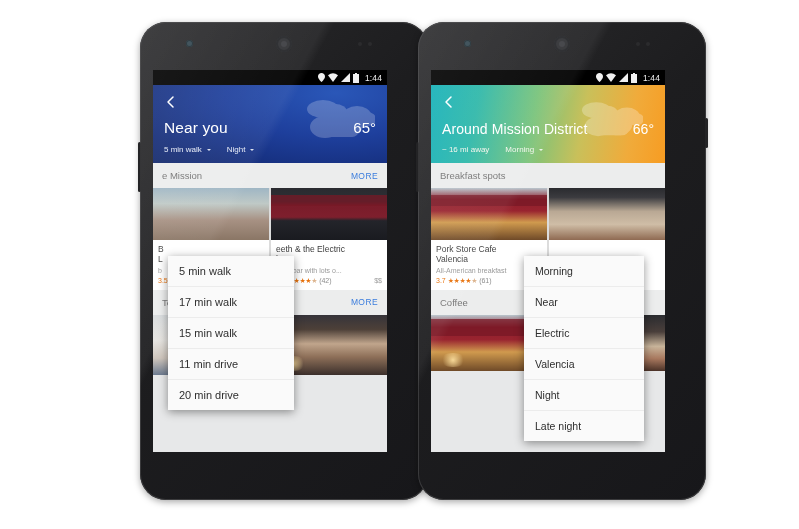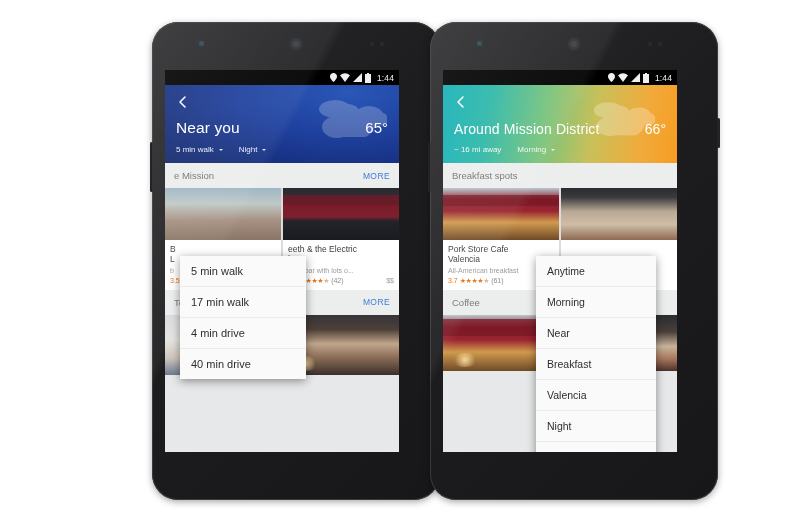--- a/index.html
+++ b/index.html
@@ -6,21 +6,21 @@
   body{
     width:799px;height:529px;background:#ffffff;overflow:hidden;
     font-family:"Liberation Sans","DejaVu Sans",sans-serif;
     -webkit-font-smoothing:antialiased;
   }
   .stage{position:relative;width:799px;height:529px;}
 
   
   .phone{position:absolute;width:288px;height:478px;border-radius:26px;
      background:linear-gradient(135deg,#2a2a2c 0%,#1d1d1f 42%,#17171a 100%);
-     box-shadow:0 2px 7px rgba(0,0,0,.35), inset 0 0 0 1px #3a3a3c;margin-left:12px;}
+     box-shadow:0 2px 7px rgba(0,0,0,.35), inset 0 0 0 1px #3a3a3c;}
   .phone.left{left:140px;top:22px;}
   .phone.right{left:418px;top:22px;}
 
   .glare{position:absolute;left:0;top:0;width:100%;height:100%;border-radius:26px;
      background:linear-gradient(118deg,rgba(255,255,255,.10) 0%,rgba(255,255,255,.055) 34%,rgba(255,255,255,0) 36%);
      pointer-events:none;}
 
   .earpiece{position:absolute;left:50%;top:14px;width:16px;height:16px;margin-left:-8px;
      border-radius:50%;background:#2f3033;box-shadow:inset 0 0 0 2px #232427;}
   .earpiece:after{content:"";position:absolute;left:5px;top:5px;width:6px;height:6px;border-radius:50%;
@@ -221,22 +221,23 @@
             <div class="card">
               <div class="photo ph-d" style="height:60px">
                   <div class="ph-glow"></div>
                 </div>
             </div>
           </div>
 
           <div class="menu menu-left">
             <div class="mi">5 min walk</div>
             <div class="mi">17 min walk</div>
-            <div class="mi">4 min drive</div>
-            <div class="mi">40 min drive</div>
+            <div class="mi">15 min walk</div>
+            <div class="mi">11 min drive</div>
+            <div class="mi">20 min drive</div>
           </div>
         </div>
 
       </div>
     </div>
     <div class="glare"></div>
   </div>
 
   <div class="phone right">
     <div class="frontcam"></div>
@@ -335,24 +336,23 @@
                   <div class="ph-awning" style="top:8%;height:30%"></div>
                   <div class="ph-glow"></div>
                 </div>
             </div>
             <div class="card">
               <div class="photo ph-g" style="height:56px"></div>
             </div>
           </div>
 
           <div class="menu menu-right">
-            <div class="mi">Anytime</div>
             <div class="mi">Morning</div>
             <div class="mi">Near</div>
-            <div class="mi">Breakfast</div>
+            <div class="mi">Electric</div>
             <div class="mi">Valencia</div>
             <div class="mi">Night</div>
             <div class="mi">Late night</div>
           </div>
         </div>
 
       </div>
     </div>
     <div class="glare"></div>
   </div>

